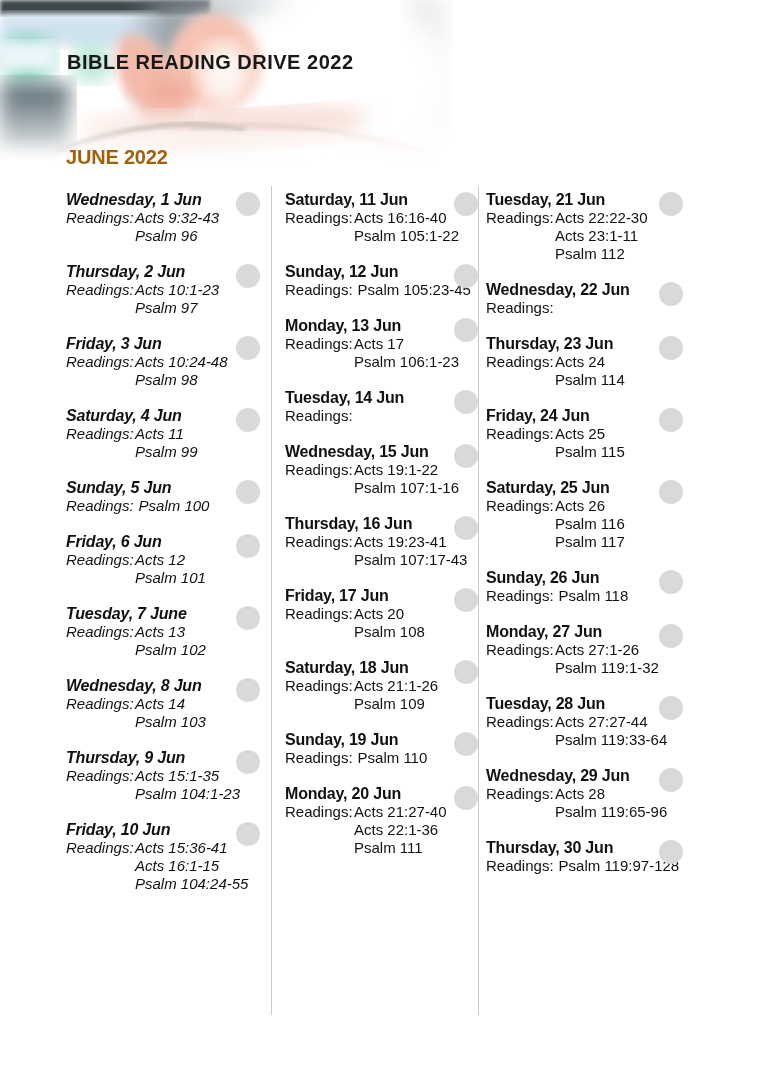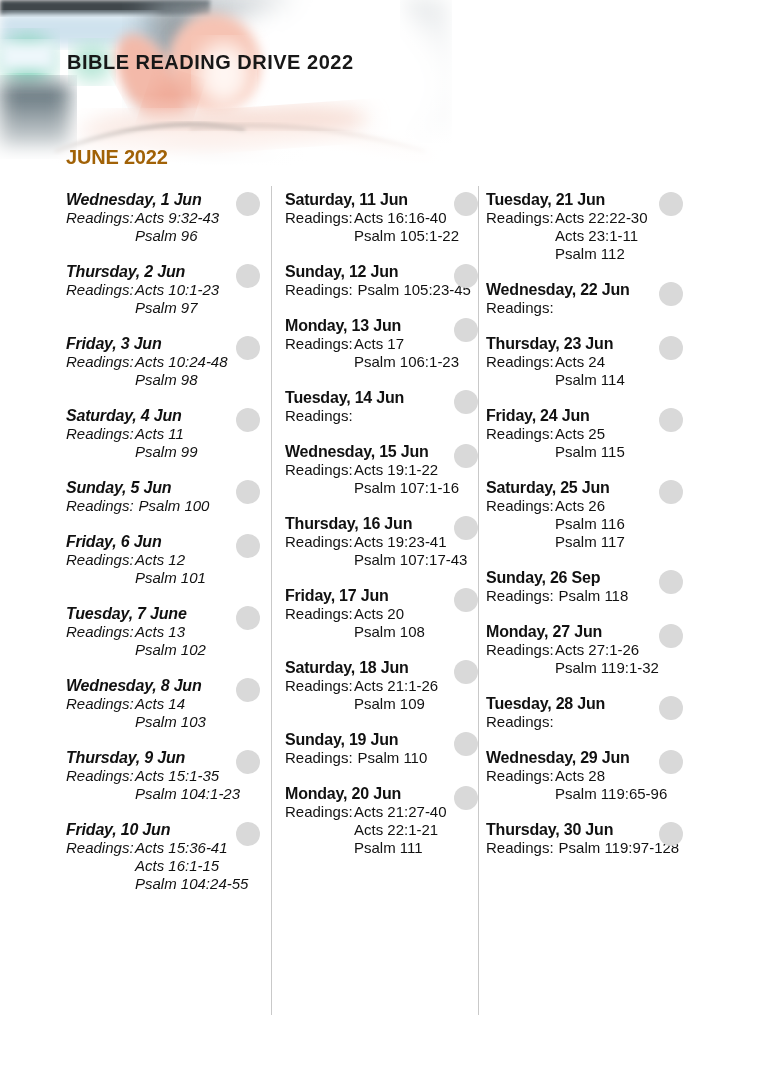--- a/index.html
+++ b/index.html
@@ -313,21 +313,21 @@
             </span>
           </div>
           <span class="circle"></span>
         </article>
         <article class="entry">
           <h3 class="day">Monday, 20 Jun</h3>
           <div class="readings">
             <span class="rlabel">Readings:</span>
             <span class="refs">
               <div class="ref">Acts 21:27-40</div>
-              <div class="ref">Acts 22:1-21</div>
+              <div class="ref">Acts 22:1-36</div>
               <div class="ref">Psalm 111</div>
             </span>
           </div>
           <span class="circle"></span>
         </article>
       </section>
     <section class="col col3">
         <article class="entry">
           <h3 class="day">Tuesday, 21 Jun</h3>
           <div class="readings">
@@ -375,21 +375,21 @@
             <span class="rlabel">Readings:</span>
             <span class="refs">
               <div class="ref">Acts 26</div>
               <div class="ref">Psalm 116</div>
               <div class="ref">Psalm 117</div>
             </span>
           </div>
           <span class="circle"></span>
         </article>
         <article class="entry">
-          <h3 class="day">Sunday, 26 Sep</h3>
+          <h3 class="day">Sunday, 26 Jun</h3>
           <div class="readings inline">
             <span class="rlabel">Readings:</span>
             <span class="refs">
               <div class="ref">Psalm 118</div>
             </span>
           </div>
           <span class="circle"></span>
         </article>
         <article class="entry">
           <h3 class="day">Monday, 27 Jun</h3>
@@ -399,20 +399,24 @@
               <div class="ref">Acts 27:1-26</div>
               <div class="ref">Psalm 119:1-32</div>
             </span>
           </div>
           <span class="circle"></span>
         </article>
         <article class="entry">
           <h3 class="day">Tuesday, 28 Jun</h3>
           <div class="readings">
             <span class="rlabel">Readings:</span>
+            <span class="refs">
+              <div class="ref">Acts 27:27-44</div>
+              <div class="ref">Psalm 119:33-64</div>
+            </span>
           </div>
           <span class="circle"></span>
         </article>
         <article class="entry">
           <h3 class="day">Wednesday, 29 Jun</h3>
           <div class="readings">
             <span class="rlabel">Readings:</span>
             <span class="refs">
               <div class="ref">Acts 28</div>
               <div class="ref">Psalm 119:65-96</div>

